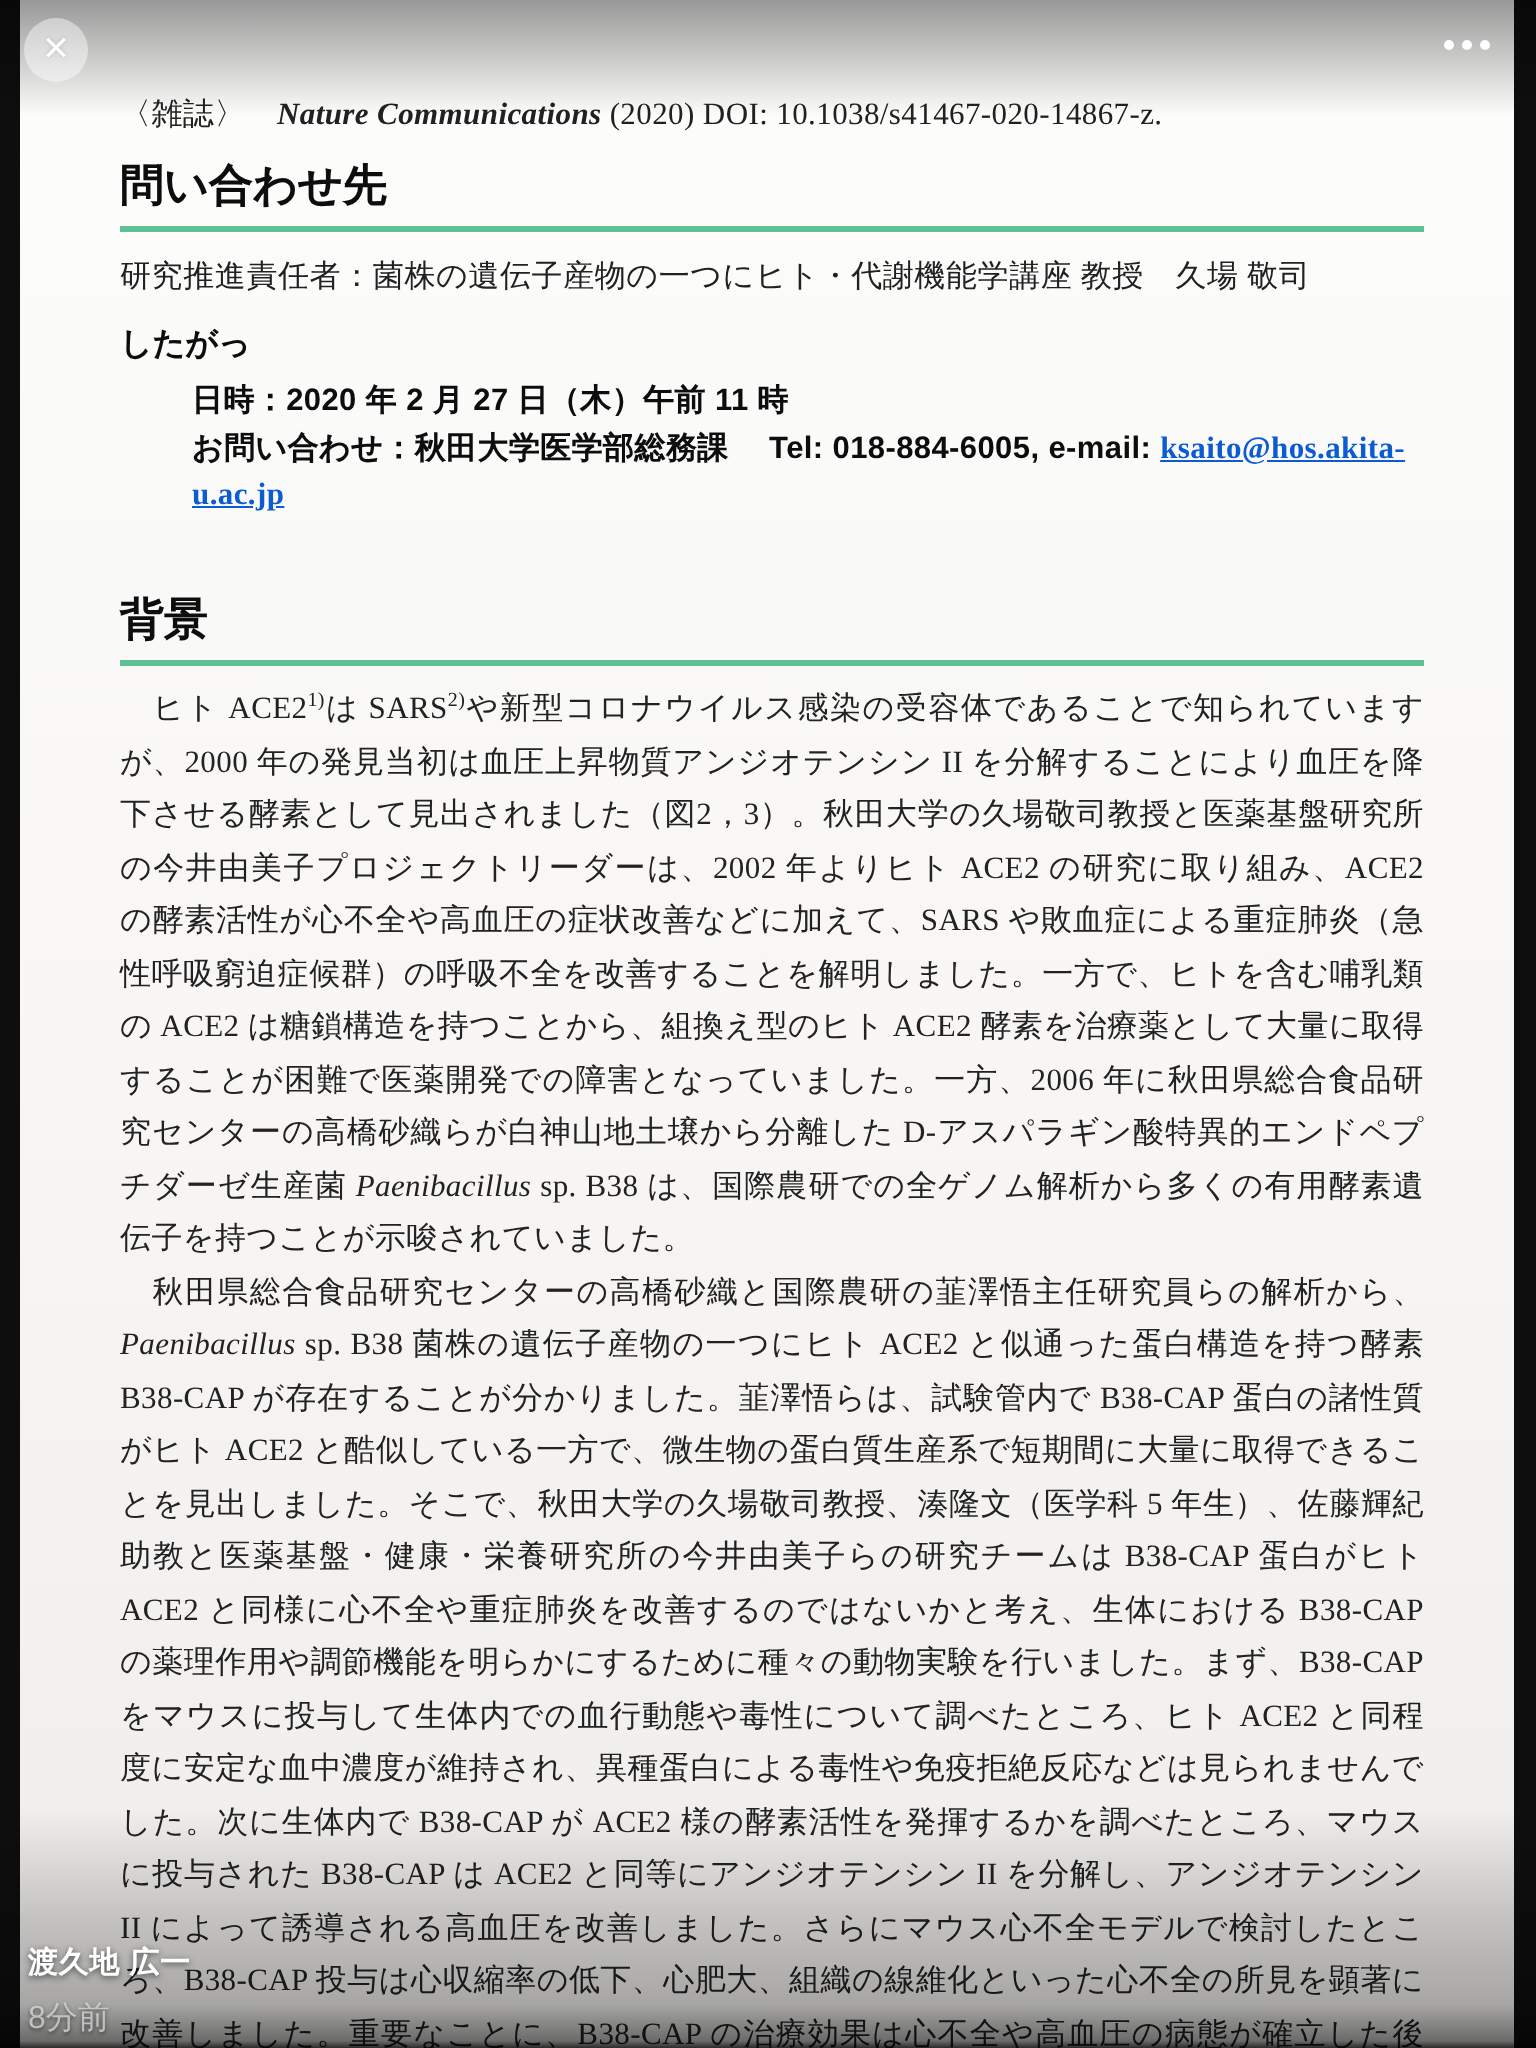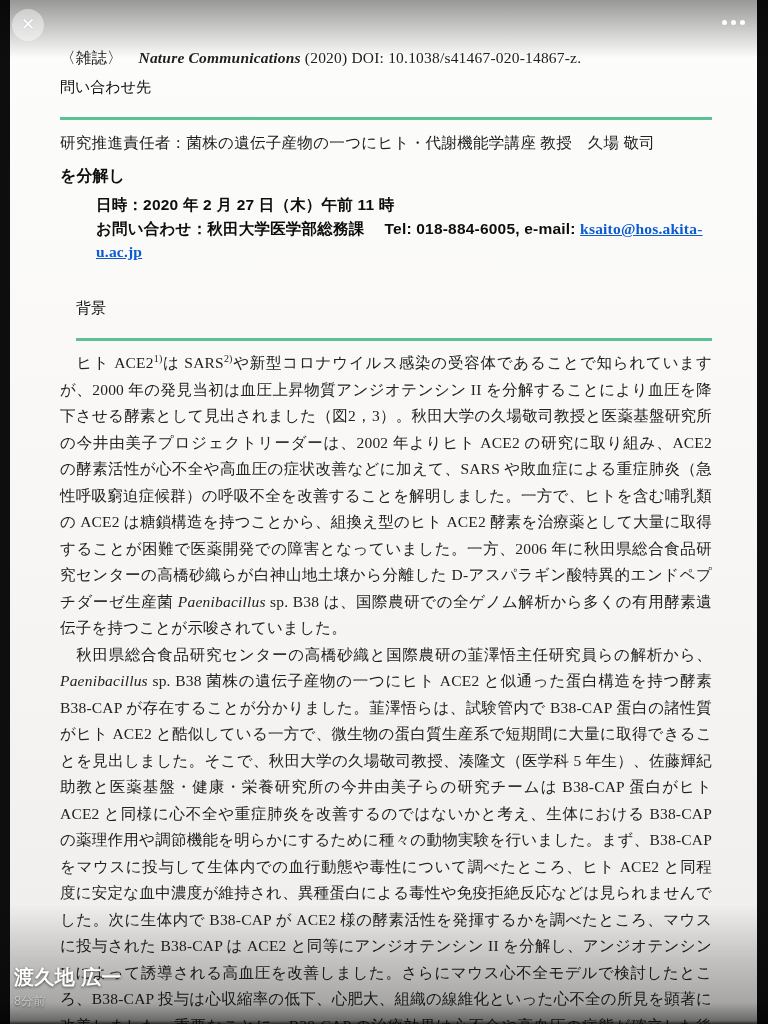--- a/index.html
+++ b/index.html
@@ -37,30 +37,30 @@
   .journal-line {
     font-size: 15.5px;
     line-height: 24px;
     margin-bottom: 8px;
     letter-spacing: 0.2px;
   }
   .journal-line .bi { font-style: italic; font-weight: bold; }
 
   .section-header {
     font-family: "Liberation Sans", "DejaVu Sans", sans-serif;
-    font-size: 15px;
-    font-weight: normal;
+    font-size: 22px;
+    font-weight: bold;
     color: #0d0d0d;
-    padding-bottom: 20px;
+    padding-bottom: 5px;
     margin-bottom: 9px;
     border-bottom: 3px solid;
     border-image: linear-gradient(180deg, #17694a 0%, #2f9a68 40%, #5fc295 100%) 1;
   }
   .mt-contact { margin-top: 6px; }
-  .mt-bg { margin-top: 36px; margin-left: 16px; }
+  .mt-bg { margin-top: 36px; }
   .mt-naiyo { margin-top: 18px; }
 
   .doc-line {
     line-height: 27px;
     margin-bottom: 4px;
     letter-spacing: 0.3px;
   }
   .doc-line.tel { letter-spacing: 0.2px; margin-bottom: 0; }
 
   .sub-header {
@@ -148,48 +148,47 @@
       rgba(0,0,0,0.18) 45%,
       rgba(0,0,0,0.30) 82%,
       rgba(0,0,0,0.55) 97%,
       rgba(0,0,0,0.82) 100%);
     pointer-events: none;
   }
   .sender-name {
     position: absolute;
     left: 14px; bottom: 33px;
     color: #ffffff;
-    font-size: 20px;
+    font-size: 15px;
     font-weight: bold;
     letter-spacing: 0.4px;
     text-shadow: 0 1px 3px rgba(0,0,0,0.6);
   }
   .timestamp {
     position: absolute;
-    left: 14px; bottom: 14px;
+    left: 14px; bottom: 4px;
     color: rgba(220,220,220,0.75);
-    font-size: 12px;
+    font-size: 16px;
     text-shadow: 0 1px 2px rgba(0,0,0,0.5);
-    font-family: Liberation Mono, monospace;
   }
 </style>
 </head>
 <body>
 
 <div class="screen">
 
   <div class="page">
     <div class="doc-content">
 
       <p class="journal-line"><span>〈雑誌〉　</span><span class="bi">Nature Communications</span><span> (2020) DOI: 10.1038/s41467-020-14867-z.</span></p>
 
       <h2 class="section-header mt-contact">問い合わせ先</h2>
       <p class="doc-line">研究推進責任者：菌株の遺伝子産物の一つにヒト・代謝機能学講座 教授　久場 敬司</p>
 
-      <h3 class="sub-header">を分解し</h3>
+      <h3 class="sub-header">したがっ</h3>
       <p class="bold-line">日時：2020 年 2 月 27 日（木）午前 11 時</p>
       <p class="bold-line"><span>お問い合わせ：秋田大学医学部総務課　 Tel: 018-884-6005, e-mail: </span><a class="email-link">ksaito@hos.akita-u.ac.jp</a></p>
 
       <h2 class="section-header mt-bg">背景</h2>
       <p class="body-par"><span>　ヒト ACE2</span><sup>1)</sup><span>は SARS</span><sup>2)</sup><span>や新型コロナウイルス感染の受容体であることで知られていますが、2000 年の発見当初は血圧上昇物質アンジオテンシン II を分解することにより血圧を降下させる酵素として見出されました（図2，3）。秋田大学の久場敬司教授と医薬基盤研究所の今井由美子プロジェクトリーダーは、2002 年よりヒト ACE2 の研究に取り組み、ACE2 の酵素活性が心不全や高血圧の症状改善などに加えて、SARS や敗血症による重症肺炎（急性呼吸窮迫症候群）の呼吸不全を改善することを解明しました。一方で、ヒトを含む哺乳類の ACE2 は糖鎖構造を持つことから、組換え型のヒト ACE2 酵素を治療薬として大量に取得することが困難で医薬開発での障害となっていました。一方、2006 年に秋田県総合食品研究センターの高橋砂織らが白神山地土壌から分離した D-アスパラギン酸特異的エンドペプチダーゼ生産菌 </span><span class="i">Paenibacillus</span><span> sp. B38 は、国際農研での全ゲノム解析から多くの有用酵素遺伝子を持つことが示唆されていました。</span></p>
 
       <p class="body-par"><span>　秋田県総合食品研究センターの高橋砂織と国際農研の韮澤悟主任研究員らの解析から、</span><span class="i">Paenibacillus</span><span> sp. B38 菌株の遺伝子産物の一つにヒト ACE2 と似通った蛋白構造を持つ酵素 B38-CAP が存在することが分かりました。韮澤悟らは、試験管内で B38-CAP 蛋白の諸性質がヒト ACE2 と酷似している一方で、微生物の蛋白質生産系で短期間に大量に取得できることを見出しました。そこで、秋田大学の久場敬司教授、湊隆文（医学科 5 年生）、佐藤輝紀助教と医薬基盤・健康・栄養研究所の今井由美子らの研究チームは B38-CAP 蛋白がヒト ACE2 と同様に心不全や重症肺炎を改善するのではないかと考え、生体における B38-CAP の薬理作用や調節機能を明らかにするために種々の動物実験を行いました。まず、B38-CAP をマウスに投与して生体内での血行動態や毒性について調べたところ、ヒト ACE2 と同程度に安定な血中濃度が維持され、異種蛋白による毒性や免疫拒絶反応などは見られませんでした。次に生体内で B38-CAP が ACE2 様の酵素活性を発揮するかを調べたところ、マウスに投与された B38-CAP は ACE2 と同等にアンジオテンシン II を分解し、アンジオテンシン II によって誘導される高血圧を改善しました。さらにマウス心不全モデルで検討したところ、B38-CAP 投与は心収縮率の低下、心肥大、組織の線維化といった心不全の所見を顕著に改善しました。重要なことに、B38-CAP の治療効果は心不全や高血圧の病態が確立した後から投与しても症状の改善が認められました。したがっ</span></p>
 
     </div>
   </div>

